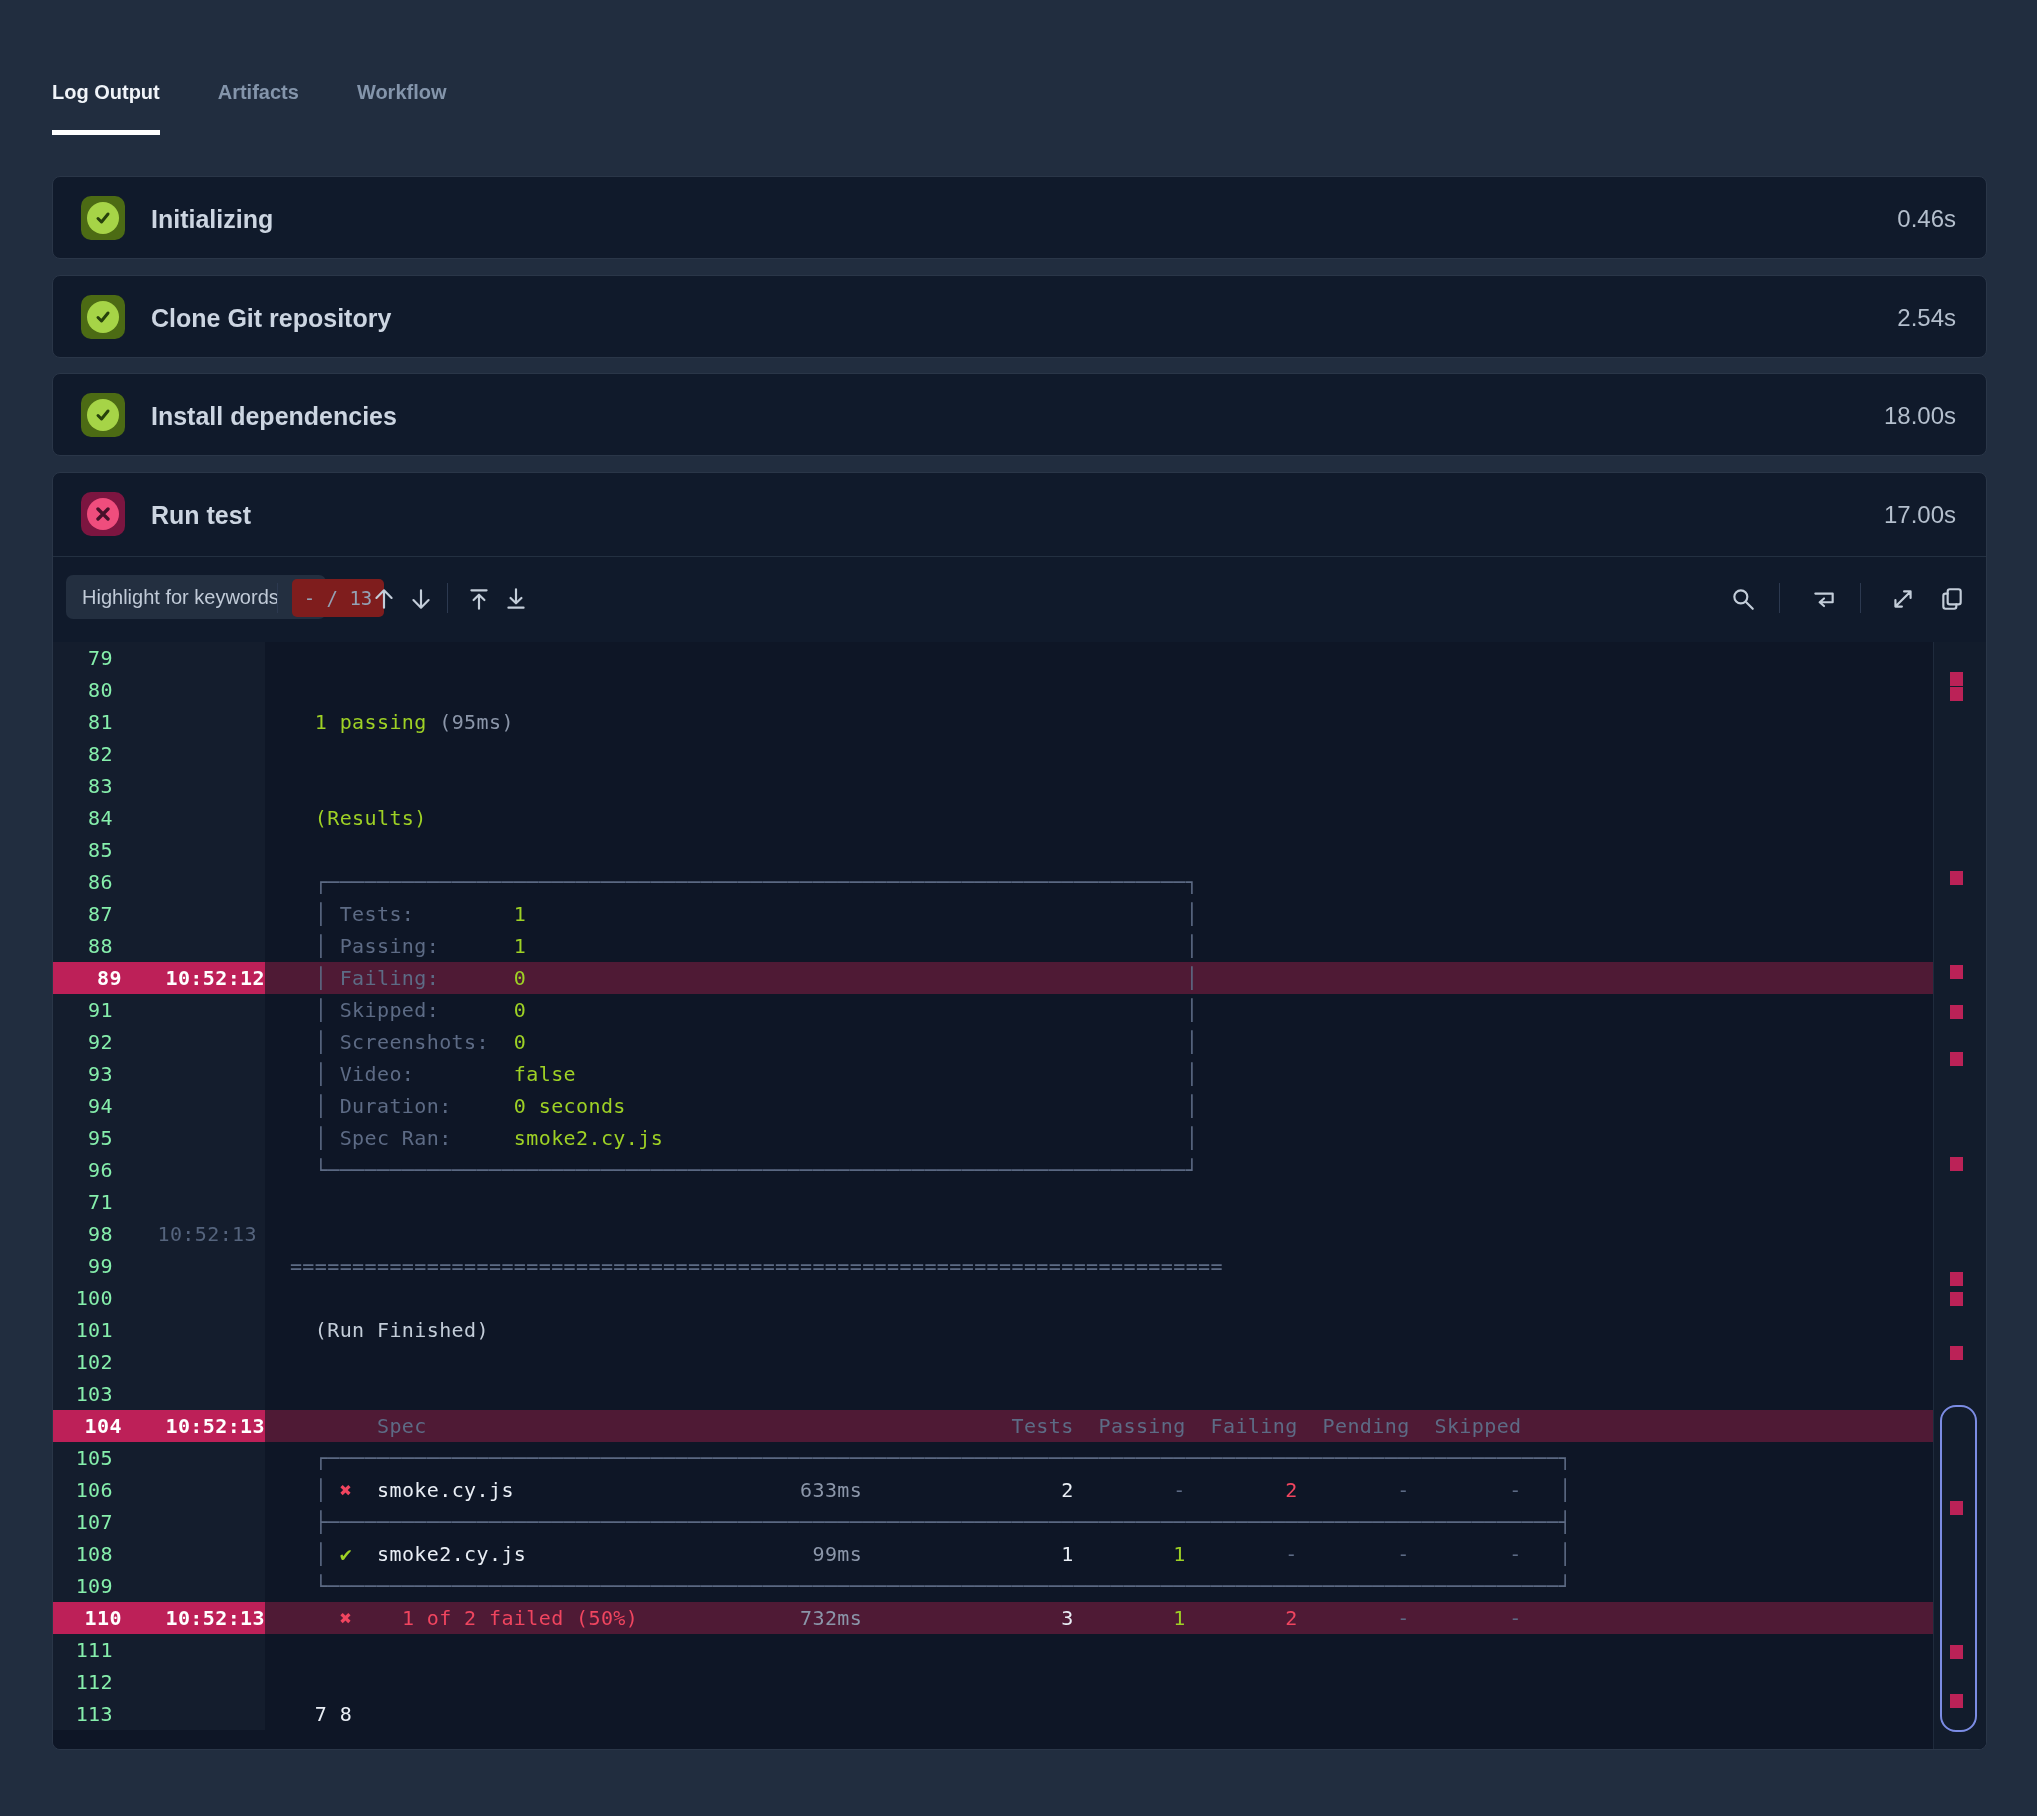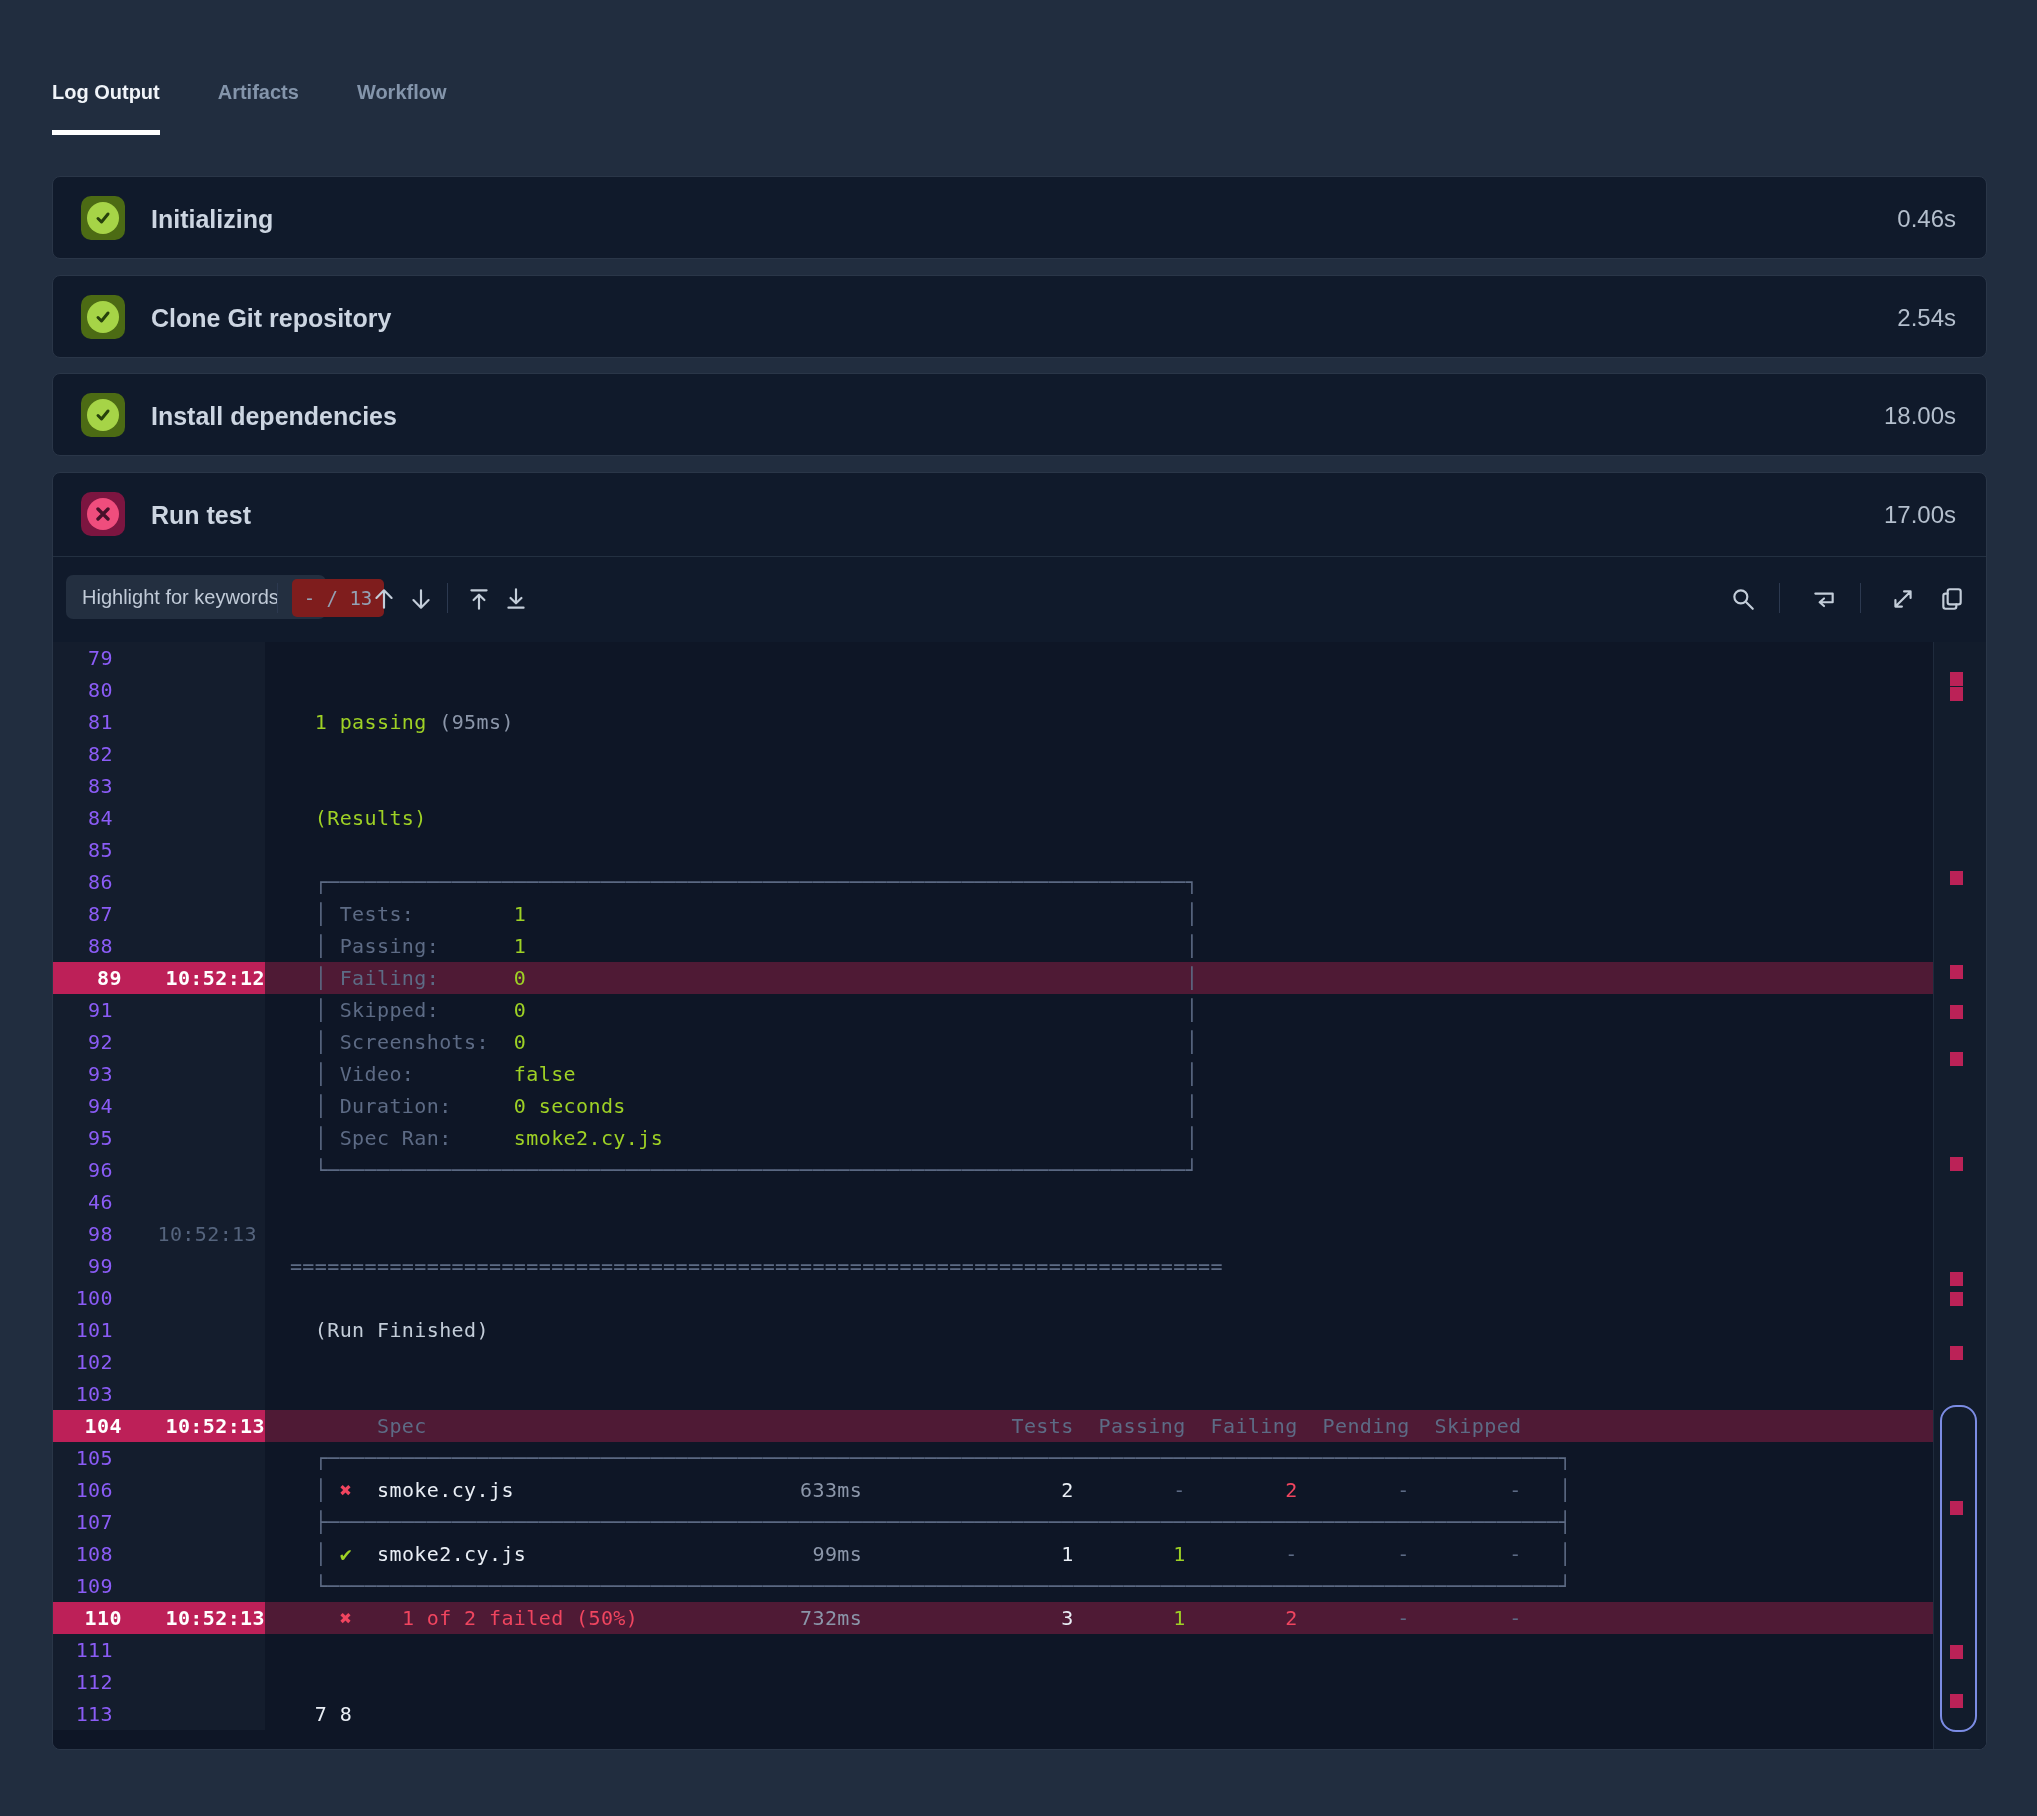--- a/index.html
+++ b/index.html
@@ -36,21 +36,21 @@
   .tbtn{position:absolute;top:24px;width:36px;height:36px;display:flex;align-items:center;
         justify-content:center;color:#c3cdd9;cursor:pointer;}
   .tbtn svg{stroke:#c3cdd9;fill:none;stroke-width:2;stroke-linecap:round;stroke-linejoin:round;}
   
   .logwrap{position:absolute;left:0;top:169px;width:100%;height:1107px;background:#0e1626;
         border-radius:0 0 8px 8px;overflow:hidden;}
   .logrows{position:absolute;left:0;top:0;right:52px;bottom:0;}
   .row{display:flex;height:32px;line-height:32px;
         font-family:"DejaVu Sans Mono",monospace;font-size:20px;letter-spacing:0.4px;}
   .gut{width:212px;flex:none;display:flex;background:#141d2d;cursor:pointer;}
-  .ln{width:60px;text-align:right;color:#8b5cf6;}
+  .ln{width:60px;text-align:right;color:#86efac;}
   .ts{width:144px;text-align:right;color:#55647d;}
   .code{flex:1;white-space:pre;overflow:hidden;color:#9aa5b8;}
   .row.hl .gut{background:#bd2058;}
   .row.hl .ln,.row.hl .ts{color:#ffffff;font-weight:700;padding-left:16px;}
   .row.hl .code{background:#4f1a35;}
   .g{color:#9ed125;} .red{color:#f0455f;} .w{color:#e9eef5;}
   .dim{color:#5d6b85;} .mid{color:#8b96a9;} .lt{color:#c3cdd9;}
   
   .minimap{position:absolute;right:0;top:0;bottom:0;width:52px;background:#121c2c;
         border-left:1px solid #1f2b3d;}
@@ -296,21 +296,21 @@
           </div>
           <div class="row">
             <div class="gut">
               <span class="ln">96</span>
               <span class="ts"></span>
             </div>
             <span class="code">    <span class="dim">└</span><span class="dim">─────────────────────────────────────────────────────────────────────</span><span class="dim">┘</span></span>
           </div>
           <div class="row">
             <div class="gut">
-              <span class="ln">46</span>
+              <span class="ln">71</span>
               <span class="ts"></span>
             </div>
             <span class="code"></span>
           </div>
           <div class="row">
             <div class="gut">
               <span class="ln">98</span>
               <span class="ts">10:52:13</span>
             </div>
             <span class="code"></span>

